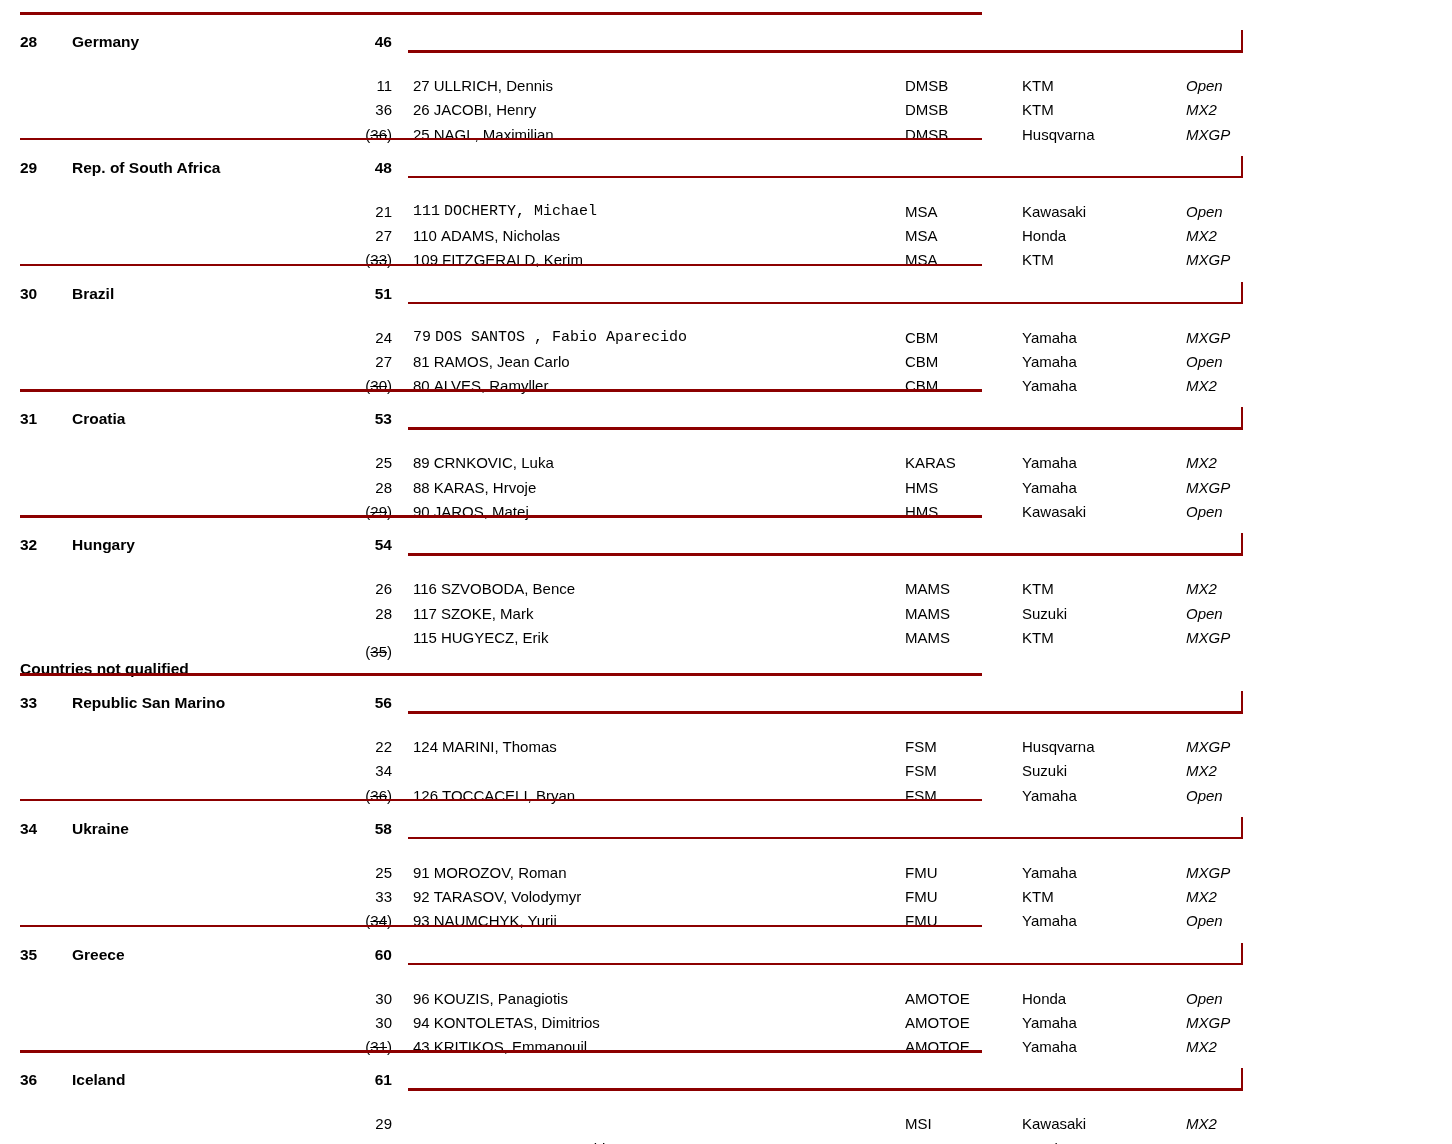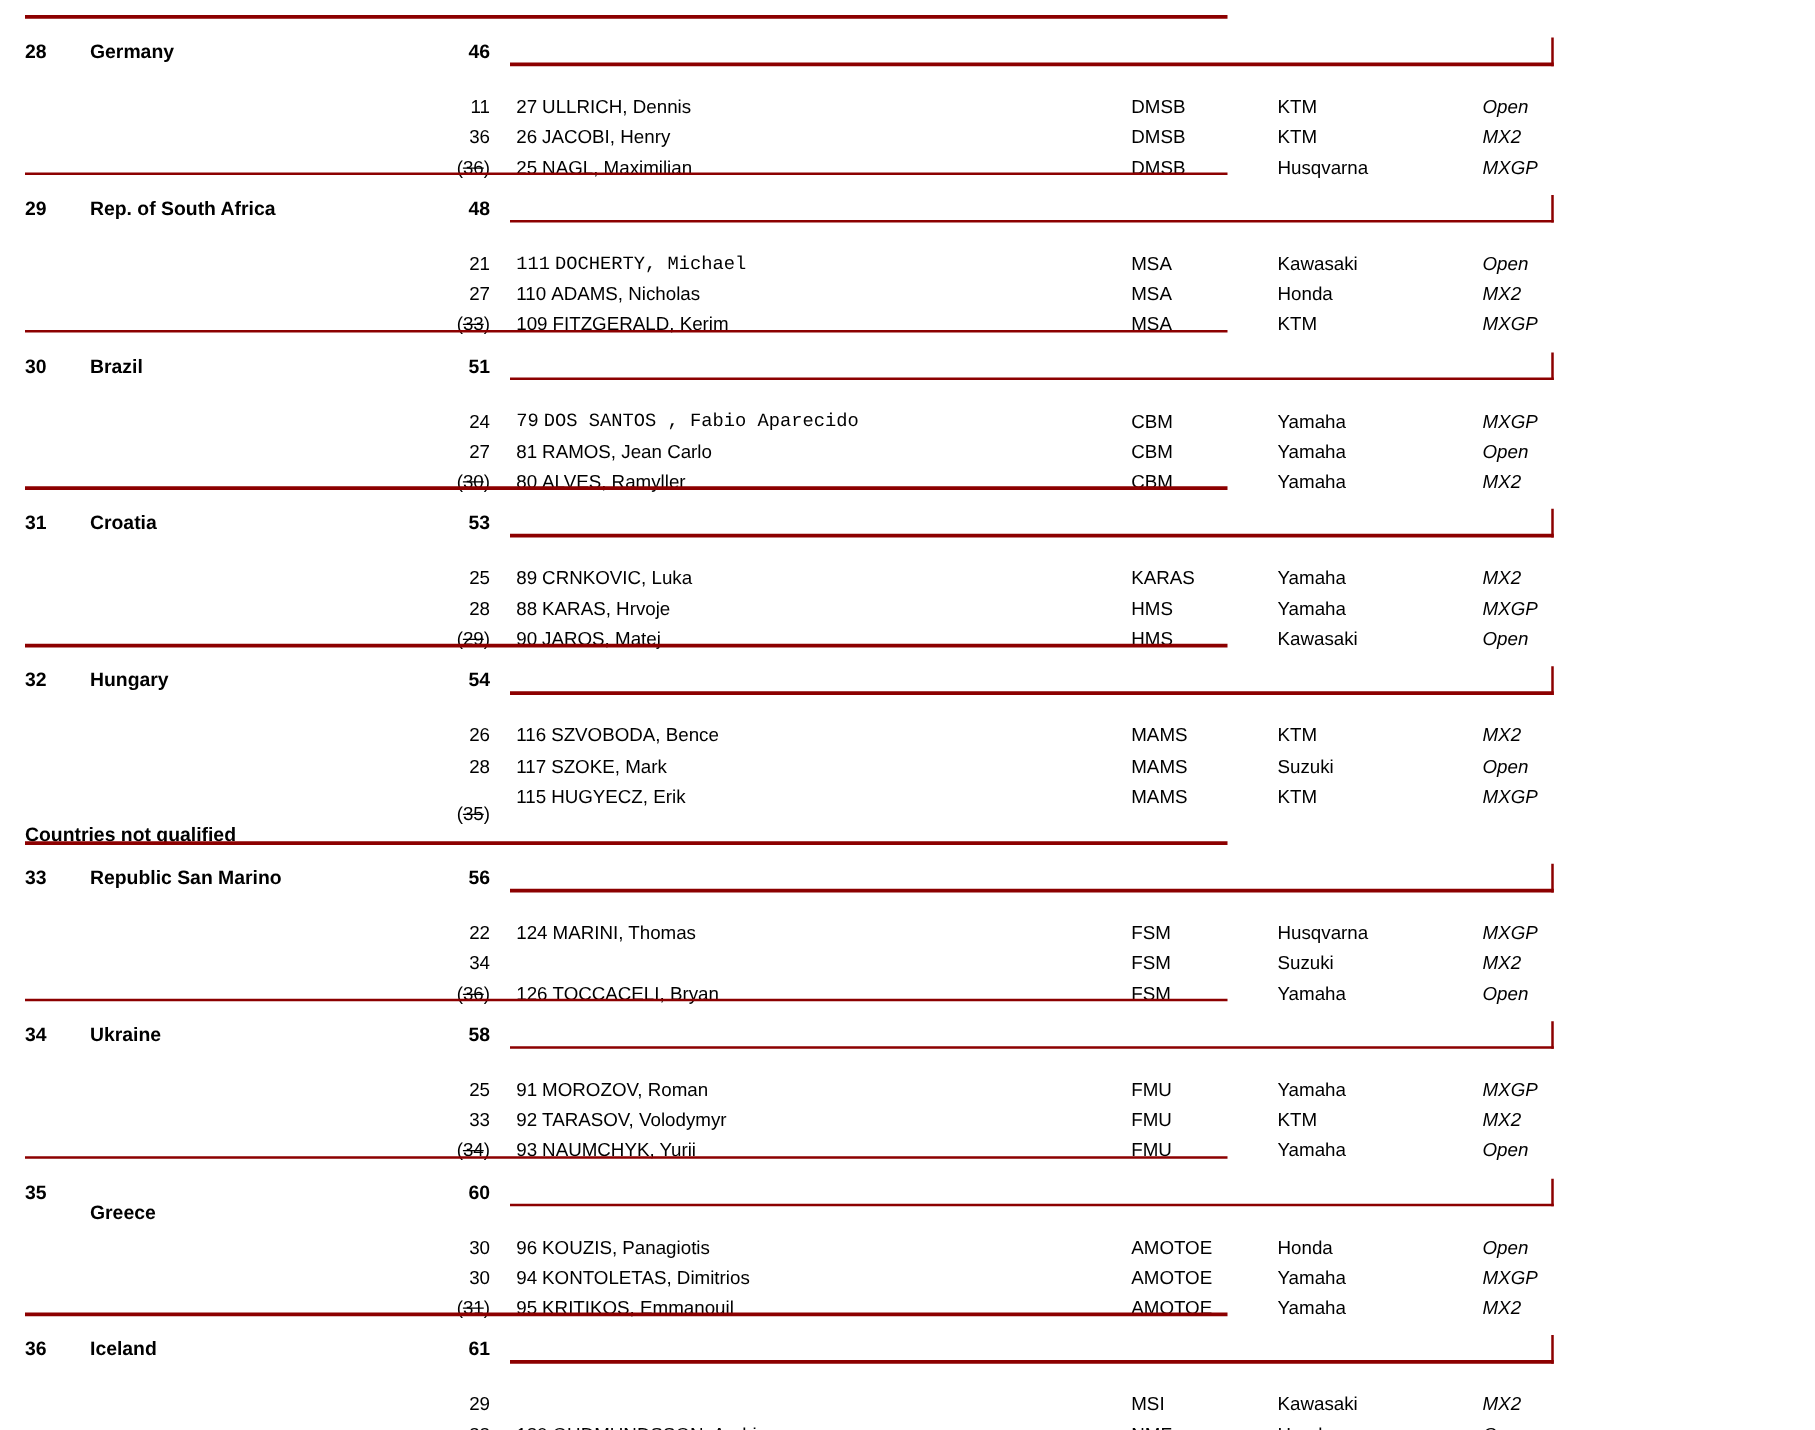--- a/index.html
+++ b/index.html
@@ -246,34 +246,34 @@
     <div class="cell col-riderpts rider-pts" style="top: 913.4px;">(<span class="struck">34</span>)</div>
     <div class="cell col-name rider-name" style="top: 913.4px;"><span class="rider-num">93</span><span>NAUMCHYK, Yurii</span></div>
     <div class="cell col-fed rider-fed" style="top: 913.4px;">FMU</div>
     <div class="cell col-bike rider-bike" style="top: 913.4px;">Yamaha</div>
     <div class="cell col-class rider-class" style="top: 913.4px;">Open</div>
     <div></div>
     <div class="rule rule-top" style="top: 924.6px;"></div>
     <div class="rule rule-sub" style="top: 962.6px;"></div>
     <div class="tick" style="left: 1240.5px; top: 942.6px; height: 22.5px;"></div>
     <div class="cell col-rank team-rank" style="top: 946.6px;">35</div>
-    <div class="cell col-country team-country" style="top: 946.6px; margin-top: 16px;">Greece</div>
+    <div class="cell col-country team-country" style="top: 946.6px;">Greece</div>
     <div class="cell col-points team-points" style="top: 946.6px;">60</div>
     <div class="cell col-riderpts rider-pts" style="top: 990.6px;"><span>30</span></div>
     <div class="cell col-name rider-name" style="top: 990.6px;"><span class="rider-num">96</span><span>KOUZIS, Panagiotis</span></div>
     <div class="cell col-fed rider-fed" style="top: 990.6px;">AMOTOE</div>
     <div class="cell col-bike rider-bike" style="top: 990.6px;">Honda</div>
     <div class="cell col-class rider-class" style="top: 990.6px;">Open</div>
     <div class="cell col-riderpts rider-pts" style="top: 1014.9px;"><span>30</span></div>
     <div class="cell col-name rider-name" style="top: 1014.9px;"><span class="rider-num">94</span><span>KONTOLETAS, Dimitrios</span></div>
     <div class="cell col-fed rider-fed" style="top: 1014.9px;">AMOTOE</div>
     <div class="cell col-bike rider-bike" style="top: 1014.9px;">Yamaha</div>
     <div class="cell col-class rider-class" style="top: 1014.9px;">MXGP</div>
     <div class="cell col-riderpts rider-pts" style="top: 1039.2px;">(<span class="struck">31</span>)</div>
-    <div class="cell col-name rider-name" style="top: 1039.2px;"><span class="rider-num">95</span><span>KRITIKOS, Emmanouil</span></div>
+    <div class="cell col-name rider-name" style="top: 1039.2px;"><span class="rider-num">43</span><span>KRITIKOS, Emmanouil</span></div>
     <div class="cell col-fed rider-fed" style="top: 1039.2px;">AMOTOE</div>
     <div class="cell col-bike rider-bike" style="top: 1039.2px;">Yamaha</div>
     <div class="cell col-class rider-class" style="top: 1039.2px;">MX2</div>
     <div></div>
     <div class="rule rule-top" style="top: 1050.4px;"></div>
     <div class="rule rule-sub" style="top: 1088.4px;"></div>
     <div class="tick" style="left: 1240.5px; top: 1068.4px; height: 22.5px;"></div>
     <div class="cell col-rank team-rank" style="top: 1072.4px;">36</div>
     <div class="cell col-country team-country" style="top: 1072.4px;">Iceland</div>
     <div class="cell col-points team-points" style="top: 1072.4px;">61</div>

